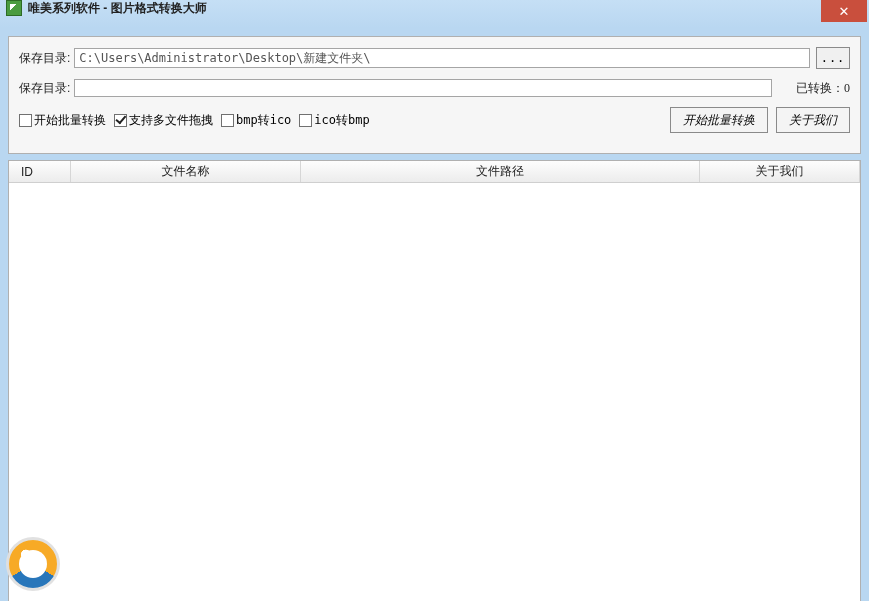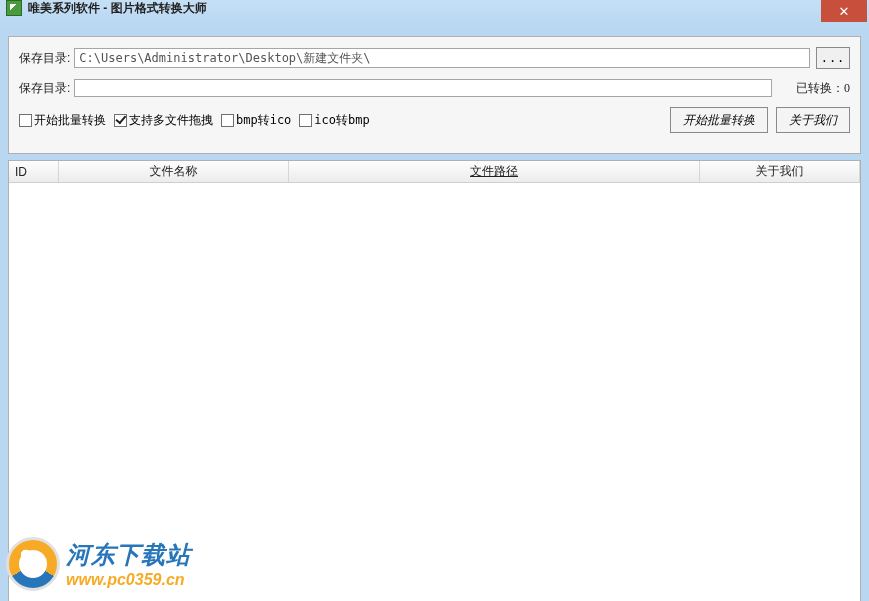--- a/index.html
+++ b/index.html
@@ -25,23 +25,23 @@
 .converted { margin-left:24px; color:#222; font-family: Liberation Serif, serif; }
 .checkbox-row { display:flex; align-items:center; gap:8px; }
 .cb { display:flex; align-items:center; gap:2px; cursor:pointer; font-family: SimSun, monospace; }
 .cb-box { width:13px; height:13px; border:1px solid #707070; background:#fff; display:flex; align-items:center; justify-content:center; }
 .cb-box.checked::after { content:""; width:8px; height:4px; border-left:2px solid #222; border-bottom:2px solid #222; transform:rotate(-50deg) translate(1px,-1px); }
 .action-btn { border:1px solid #8a8a8a; background:#f4f4f4; padding:4px 12px; cursor:pointer; font-size:12px; height:26px; display:flex; align-items:center;font-style:italic; }
 .spacer { flex:1; }
 .table-wrap { border:1px solid #b0b0b0; background:#fff; height:446px; overflow:hidden; }
 .thead { display:flex; background:linear-gradient(#fdfdfd,#ececec); border-bottom:1px solid #cfcfcf; height:22px; }
 .th { border-right:1px solid #d6d6d6; display:flex; align-items:center; justify-content:center; color:#222; font-size:12px; }
-.th.id { width:50px; justify-content:flex-start; padding-left:6px; }
+.th.id { width:62px; justify-content:flex-start; padding-left:12px; }
 .th.name { width:230px;text-align:right; }
-.th.path { flex:1;text-decoration:underline; }
+.th.path { flex:1; }
 .th.status { width:160px; }
 .tbody { height:424px; background:#fff; }
 .watermark { position:absolute; left:6px; bottom:10px; display:flex; align-items:center; gap:6px; pointer-events:none; opacity:0.95; }
 .wm-icon { width:54px; height:54px; border-radius:50%; background:radial-gradient(circle at 35% 30%, #fff 0 10%, transparent 11%), conic-gradient(#f7a61b 0 120deg, #1d6fb7 120deg 240deg, #f7a61b 240deg 360deg); border:3px solid #e0e0e0; position:relative; }
 .wm-icon::after{content:"";position:absolute;inset:10px;border-radius:50%;background:#fff;}
 .wm-text { display:flex; flex-direction:column; }
 .wm-title { font-size:24px; font-weight:bold; color:#1d6fb7; font-style:italic; letter-spacing:1px; }
 .wm-url { font-size:16px; color:#f7a61b; font-weight:bold; font-style:italic; }
 </style>
 </head>
@@ -101,18 +101,14 @@
         <div class="th name">文件名称</div>
         <div class="th path">文件路径</div>
         <div class="th status">关于我们</div>
       </div>
       <div class="tbody"></div>
     </div>
   </div>
 
   <div class="watermark">
     <div class="wm-icon"></div>
-    <div class="wm-text">
-      <div class="wm-title">河东下载站</div>
-      <div class="wm-url">www.pc0359.cn</div>
-    </div>
   </div>
 </div>
 
 </body></html>

